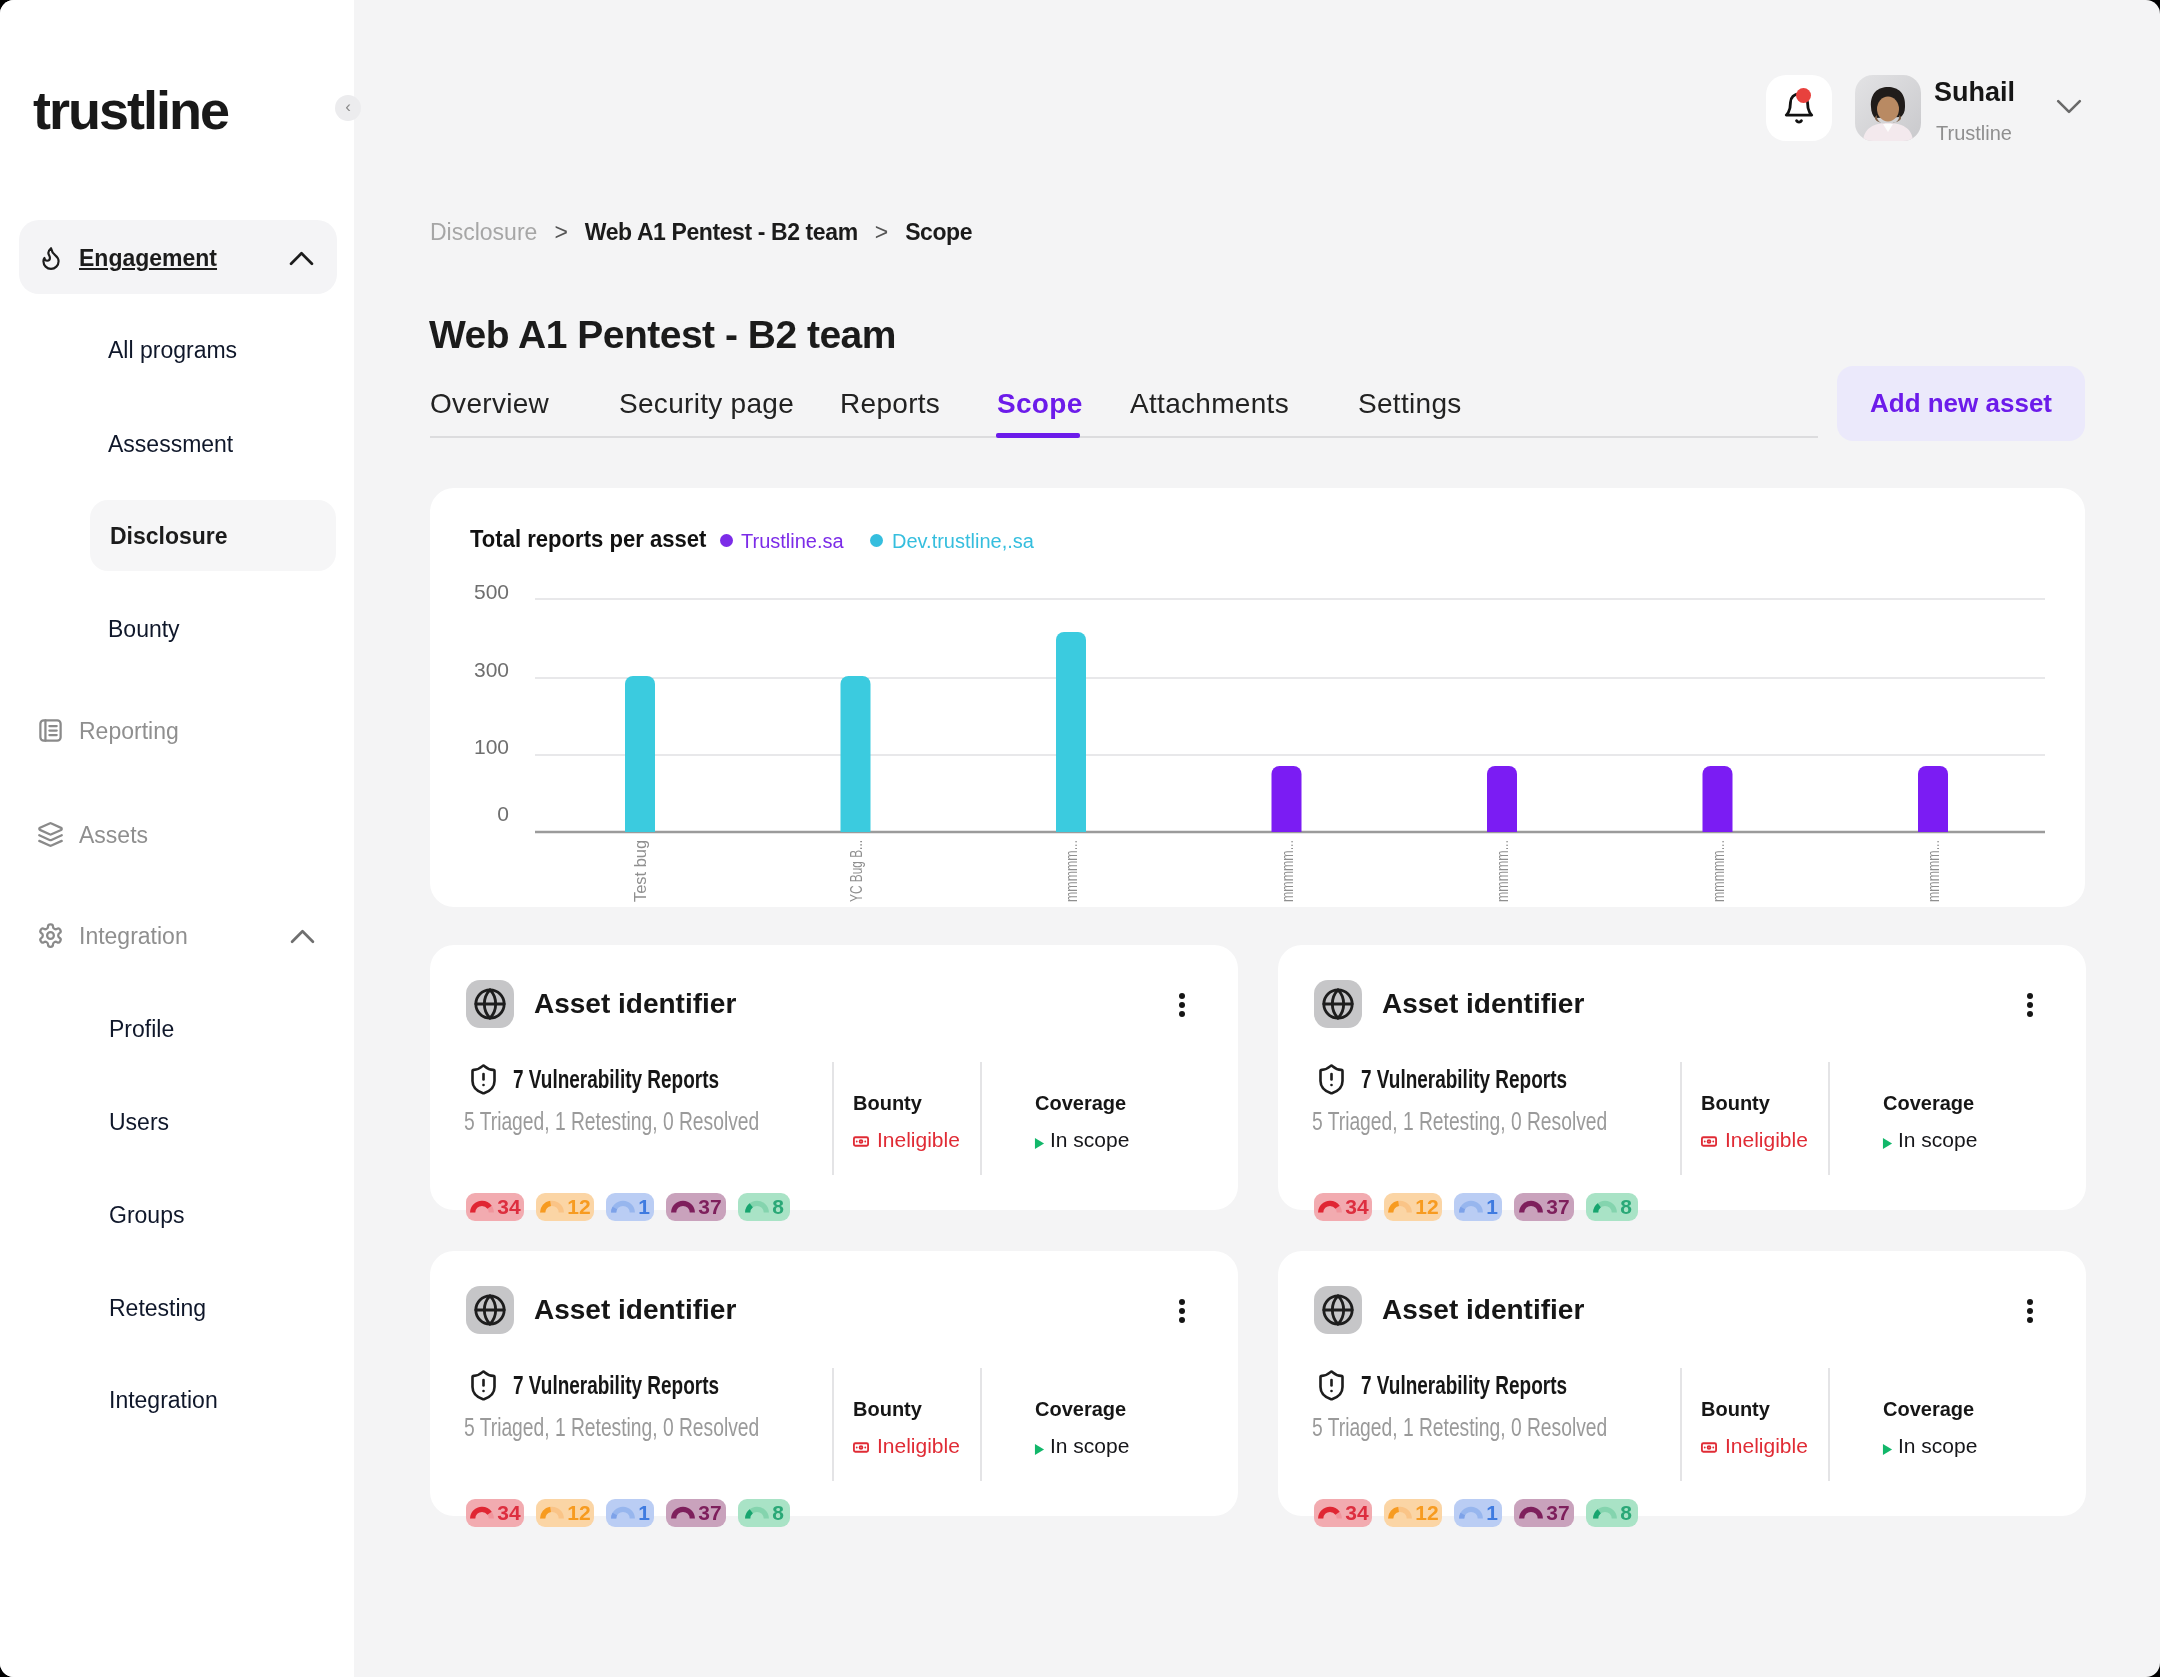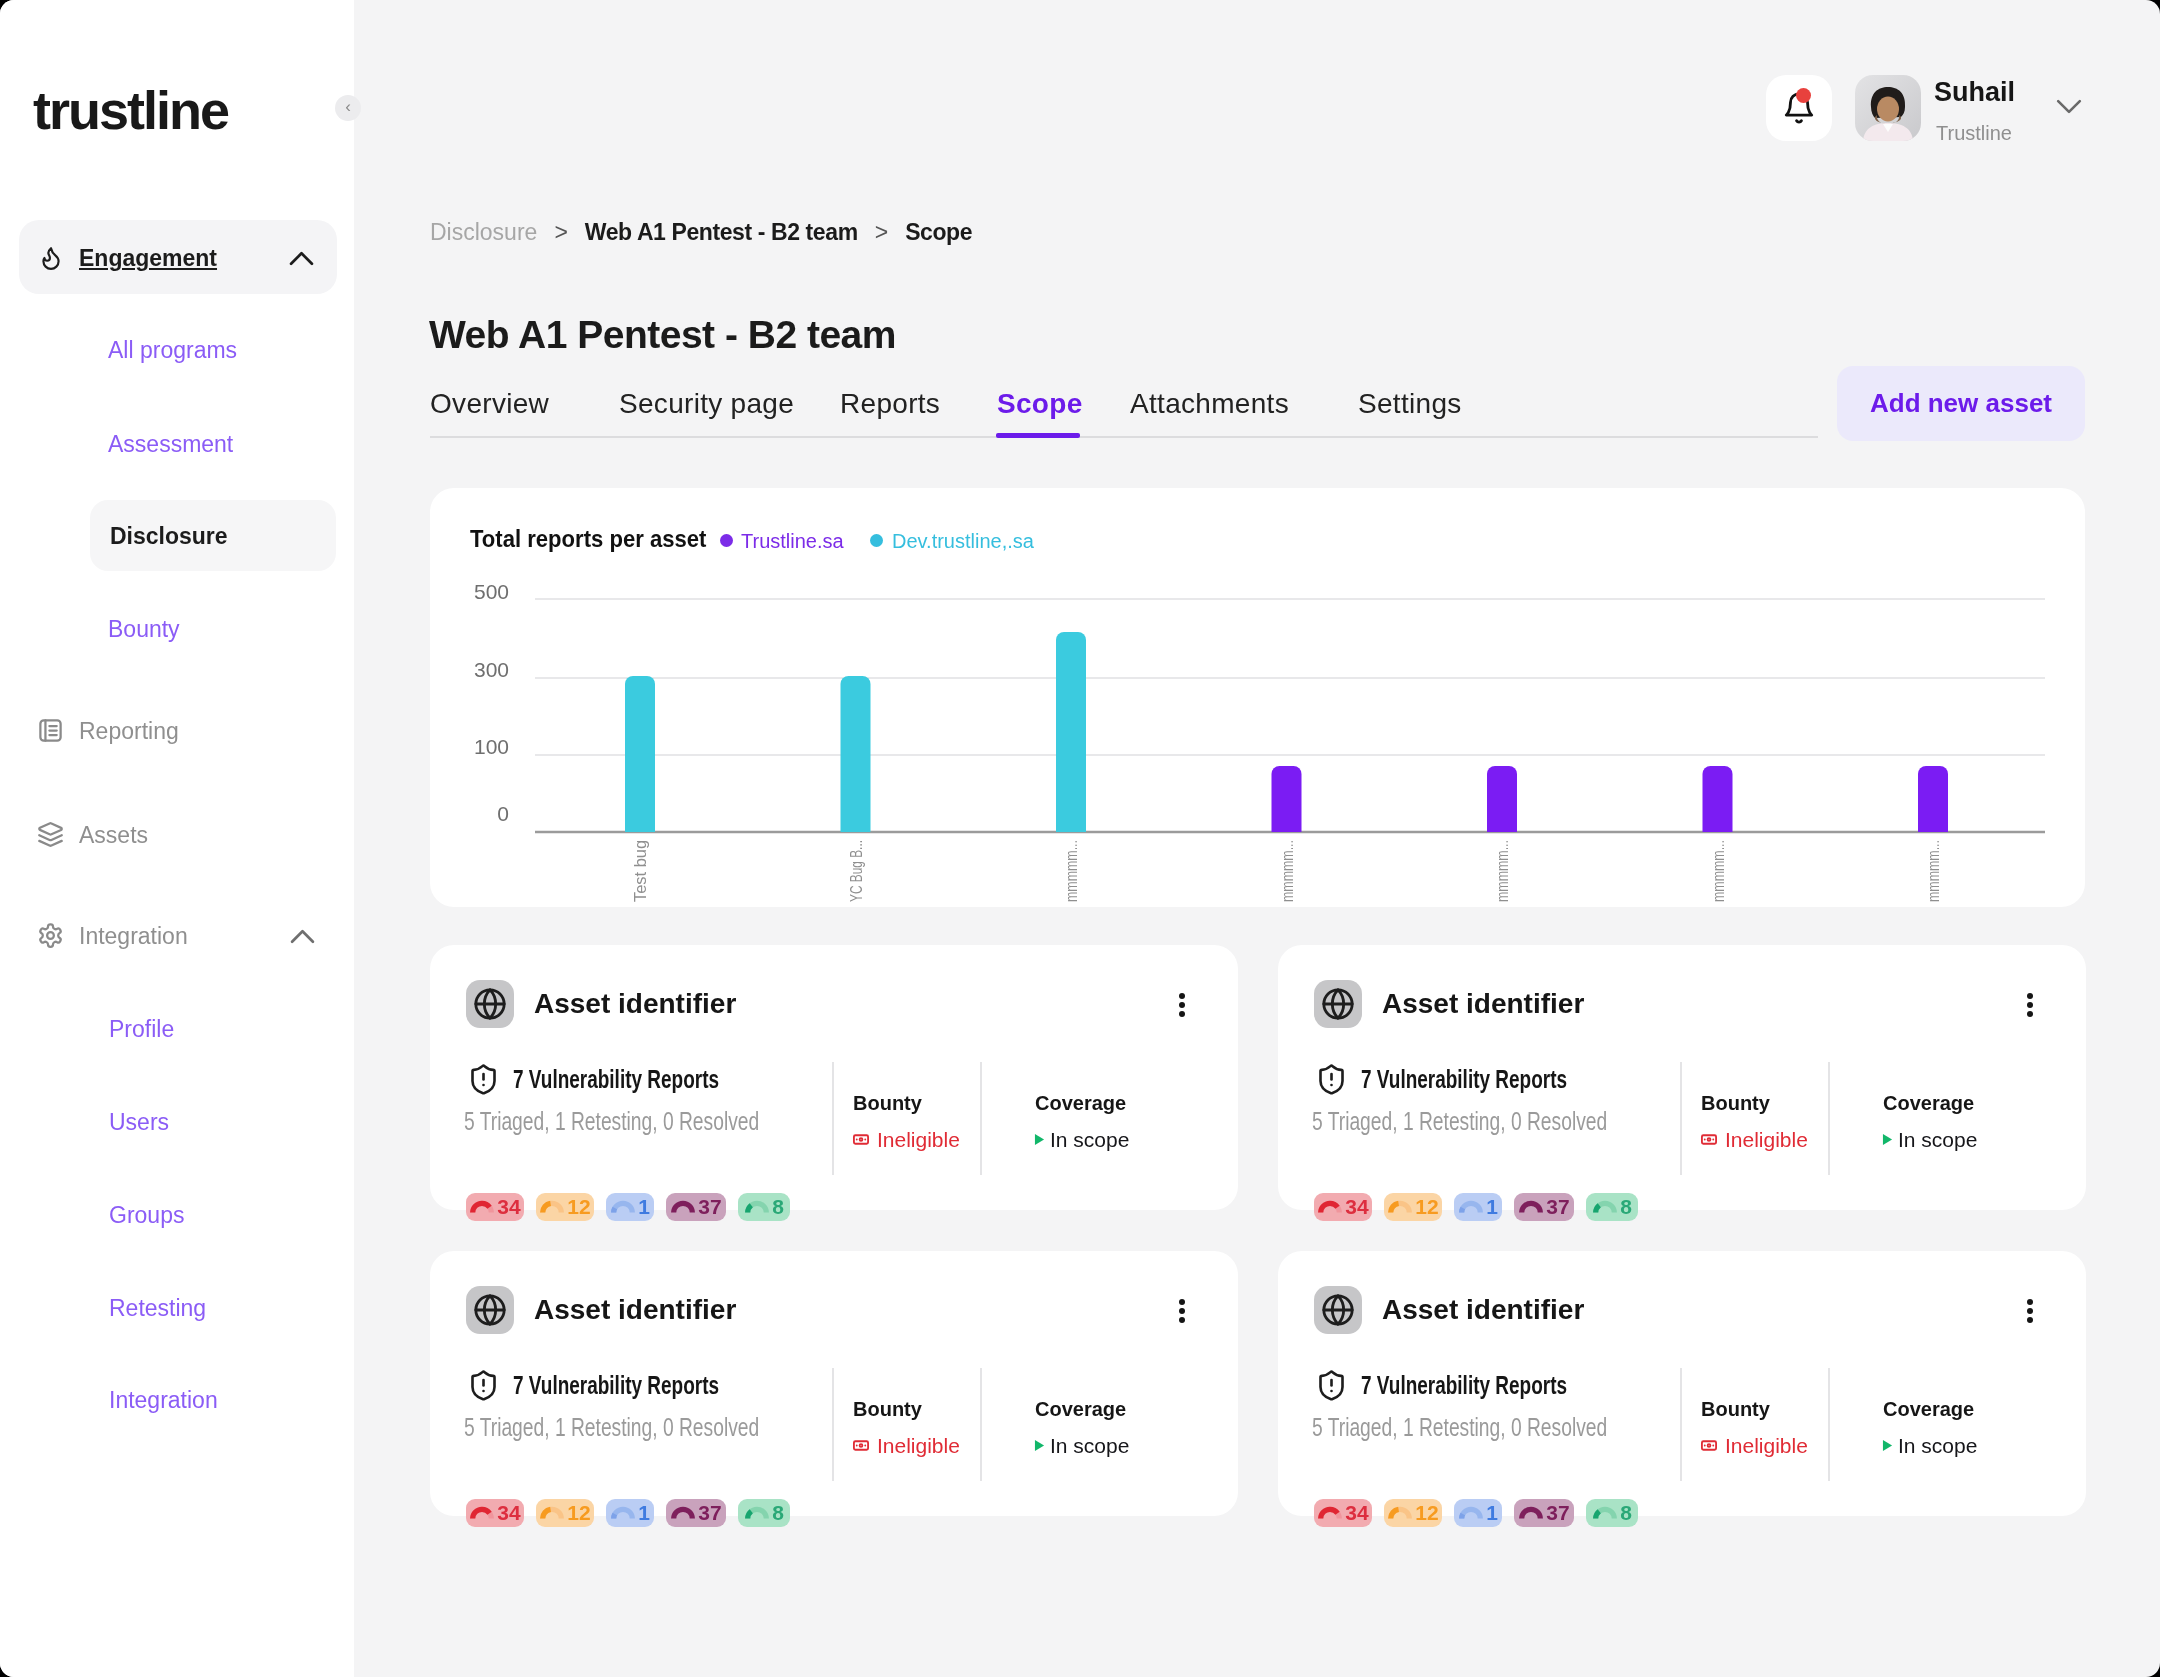--- a/index.html
+++ b/index.html
@@ -3,21 +3,21 @@
 <meta charset="utf-8">
 <style>
   html,body{margin:0;padding:0;background:#000;}
   *{box-sizing:border-box;}
   .page{position:relative;width:2160px;height:1677px;background:#f4f4f5;border-radius:14px;overflow:hidden;font-family:"Liberation Sans",sans-serif;}
   .abs{position:absolute;}
   .side{position:absolute;left:0;top:0;width:354px;height:1677px;background:#fff;}
   .logo{position:absolute;left:33px;top:83px;font-size:54px;font-weight:700;letter-spacing:-2px;color:#191919;line-height:54px;}
   .collapse{position:absolute;left:335px;top:95px;width:26px;height:26px;border-radius:50%;background:#ececee;color:#8a8a8a;font-size:17px;line-height:24px;text-align:center;}
   .mpill{position:absolute;background:#f4f4f6;border-radius:20px;}
-  .mtxt{position:absolute;font-size:23px;color:#8b5cf6;white-space:nowrap;line-height:26px;}
+  .mtxt{position:absolute;font-size:23px;color:#0f172a;white-space:nowrap;line-height:26px;}
   .dark{color:#1c1c1c;}
   .semib{font-weight:700;}
   .icon{position:absolute;}
   .bellbox{position:absolute;left:1766px;top:75px;width:66px;height:66px;background:#fff;border-radius:20px;}
   .avatar{position:absolute;left:1855px;top:75px;width:66px;height:66px;border-radius:18px;overflow:hidden;}
   .uname{position:absolute;left:1934px;top:79px;font-size:27px;font-weight:700;color:#161616;line-height:27px;}
   .uorg{position:absolute;left:1936px;top:123px;font-size:20px;color:#8f8f8f;line-height:20px;}
   .bc{position:absolute;top:219px;font-size:23px;color:#a6a6a6;white-space:nowrap;line-height:26px;}
   .bc b{color:#1b1b1b;font-weight:700;letter-spacing:-0.4px;}
   .title{position:absolute;left:429px;top:313px;font-size:39px;font-weight:700;color:#1b1b1b;letter-spacing:-0.5px;line-height:44px;}
@@ -35,21 +35,21 @@
   .aname{position:absolute;left:104px;top:45px;font-size:28px;font-weight:700;color:#161616;line-height:28px;}
   .kebab{position:absolute;left:749px;top:48px;}
   .kdot{width:6px;height:6px;border-radius:50%;background:#151515;margin-bottom:3px;}
   .vuln{position:absolute;left:83px;top:121px;font-size:26px;font-weight:700;color:#161616;line-height:26px;transform:scaleX(0.73);transform-origin:0 0;}
   .triag{position:absolute;left:34px;top:163px;font-size:26px;color:#9a9a9a;line-height:26px;transform:scaleX(0.74);transform-origin:0 0;}
   .pills{position:absolute;left:36px;top:204px;display:flex;gap:12px;margin-top:44px;}
   .pill{height:28px;border-radius:9px;display:flex;align-items:center;justify-content:center;font-size:21px;font-weight:700;}
   .pill svg{margin-right:2px;}
   .divv{position:absolute;top:117px;width:2px;height:113px;background:#e4e4e6;}
   .blab{position:absolute;top:148px;font-size:20px;font-weight:700;color:#161616;line-height:20px;}
-  .bval{position:absolute;top:184px;font-size:21px;display:flex;align-items:center;line-height:21px;}
+  .bval{position:absolute;top:184px;font-size:21px;display:flex;align-items:flex-end;line-height:21px;}
 </style>
 </head>
 <body>
 <div class="page">
   <div class="side"></div>
   <div class="logo">trustline</div>
   <div class="collapse">‹</div>
 
   <div class="mpill" style="left:19px;top:220px;width:318px;height:74px;"></div>
   <svg class="icon" style="left:38px;top:245px;" width="26" height="26" viewBox="0 0 24 24" fill="none" stroke="#1c1c1c" stroke-width="2" stroke-linecap="round" stroke-linejoin="round">

